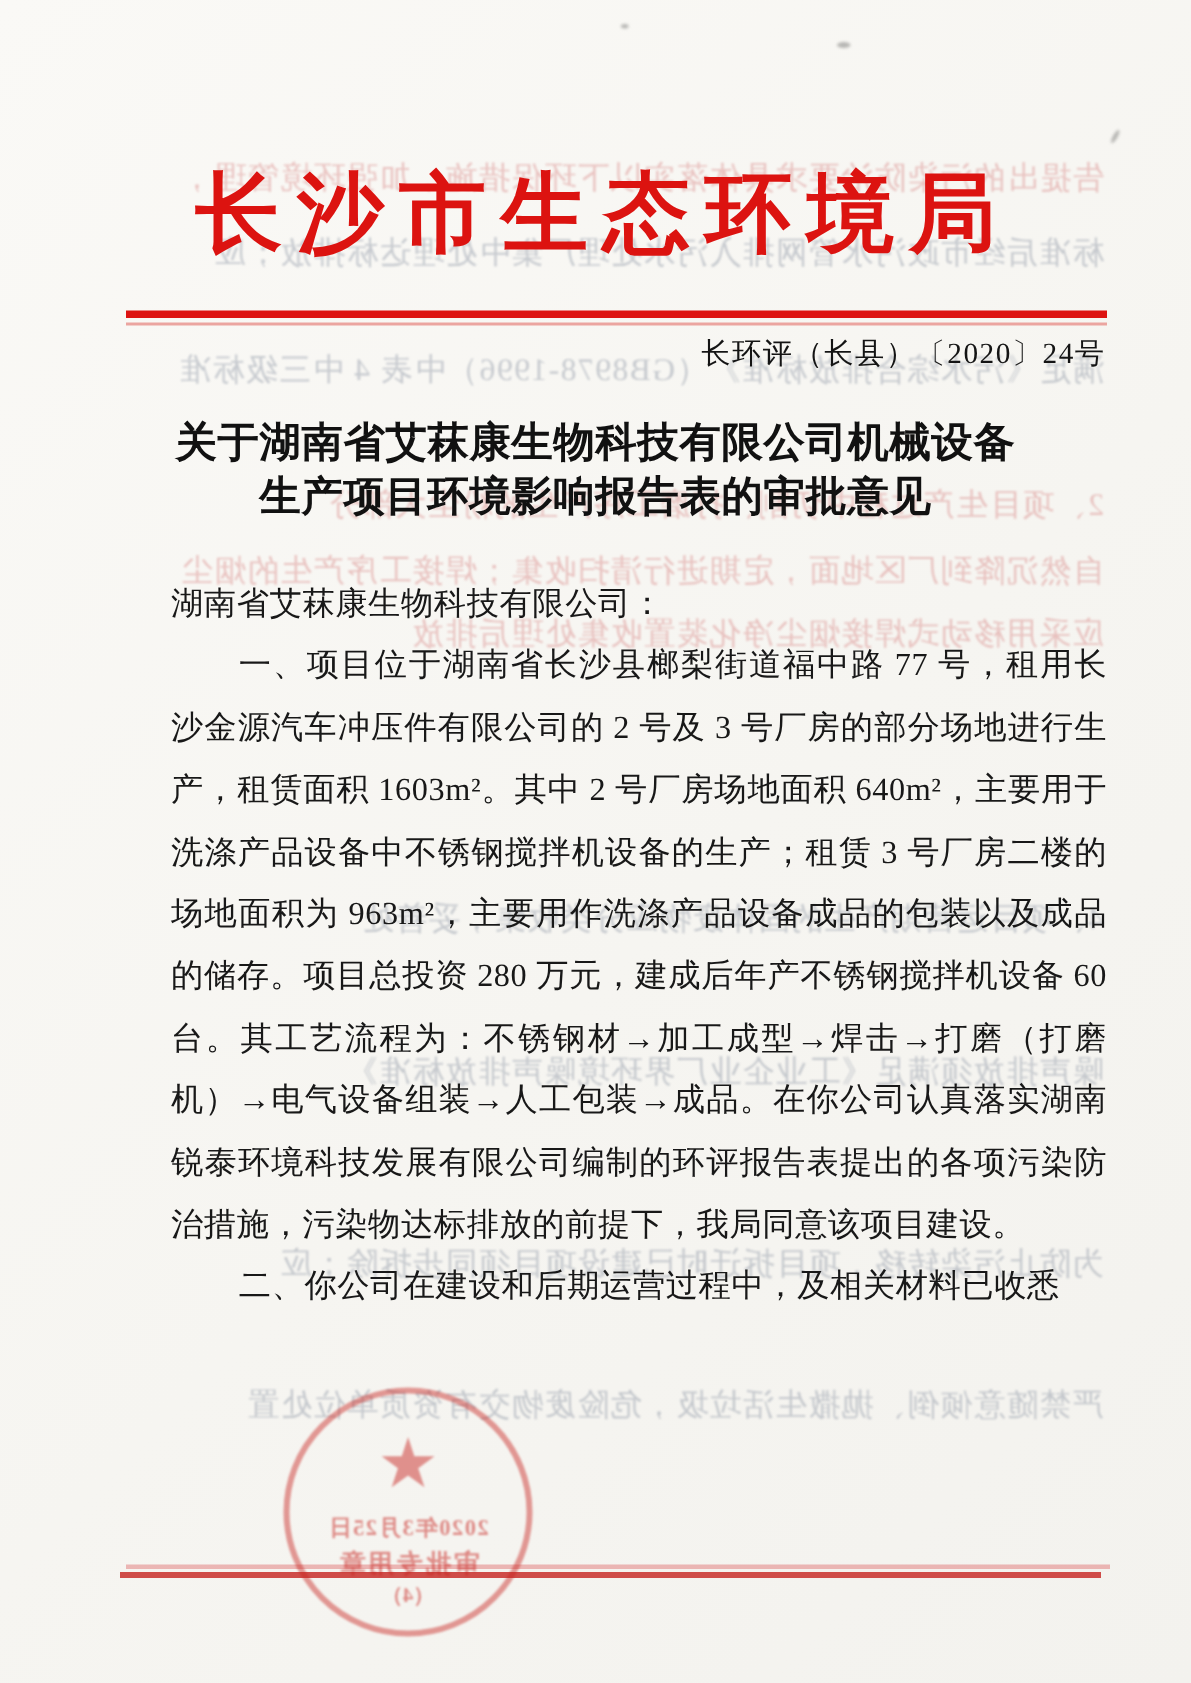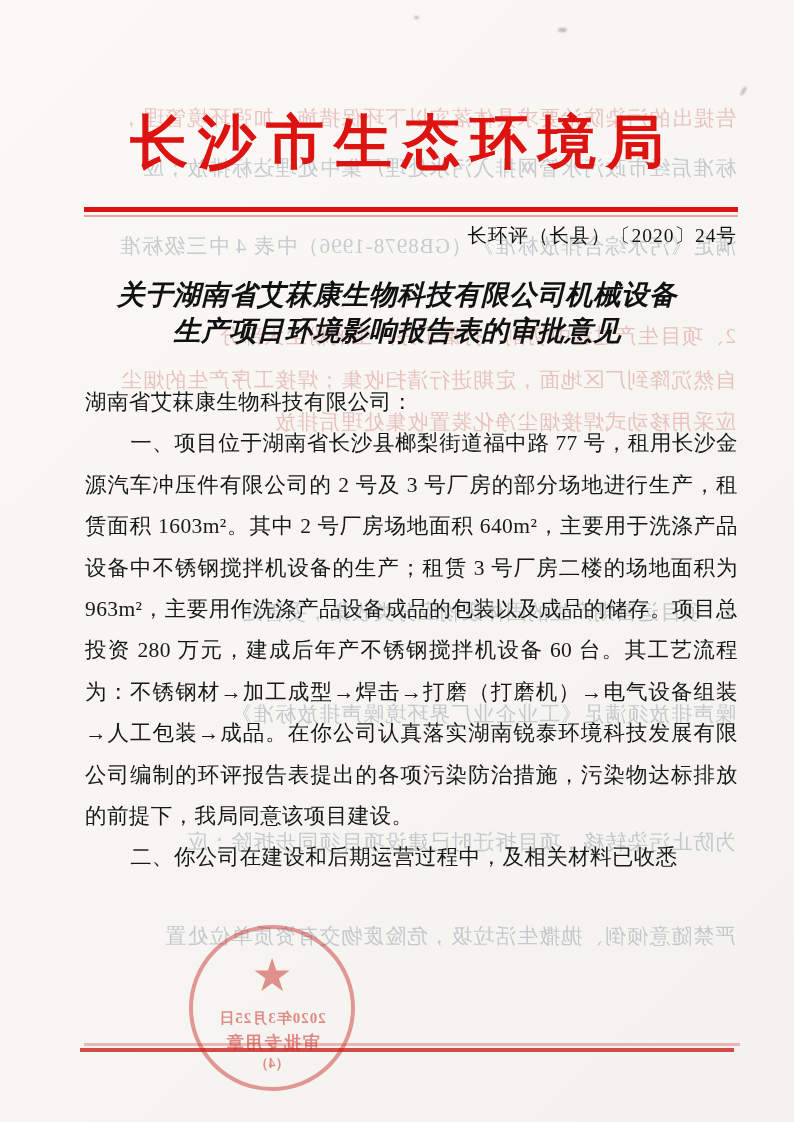--- a/index.html
+++ b/index.html
@@ -134,34 +134,33 @@
     position: absolute;
     top: 277px;
     left: 60px;
     width: 674px;
     text-align: center;
     font-size: 27.5px;
     font-weight: bold;
     line-height: 36px;
     color: #111;
     letter-spacing: 0.5px;
-    font-style: italic;
   }
   .body-text {
     position: absolute;
     top: 382px;
     left: 85px;
     width: 653px;
     font-size: 21.5px;
     line-height: 41.4px;
     color: #181818;
     text-align: justify;
     letter-spacing: 0.4px;
   }
-  .body-text p { text-indent: 2.1em; }
+  .body-text p { text-indent: 2.1em; margin-left: 29px; }
   .body-text .recipient { text-indent: 0; }
 
   
   .speck { position: absolute; background: rgba(120,120,118,0.5); border-radius: 50%; z-index: 3; }
   .speck.a { left: 558px; top: 28px; width: 9px; height: 4px; filter: blur(1px); }
   .speck.b { left: 414px; top: 16px; width: 5px; height: 3px; filter: blur(1px); }
   .speck.c { left: 742px; top: 86px; width: 3px; height: 10px; filter: blur(1px); transform: rotate(30deg); }
 </style>
 </head>
 <body>

